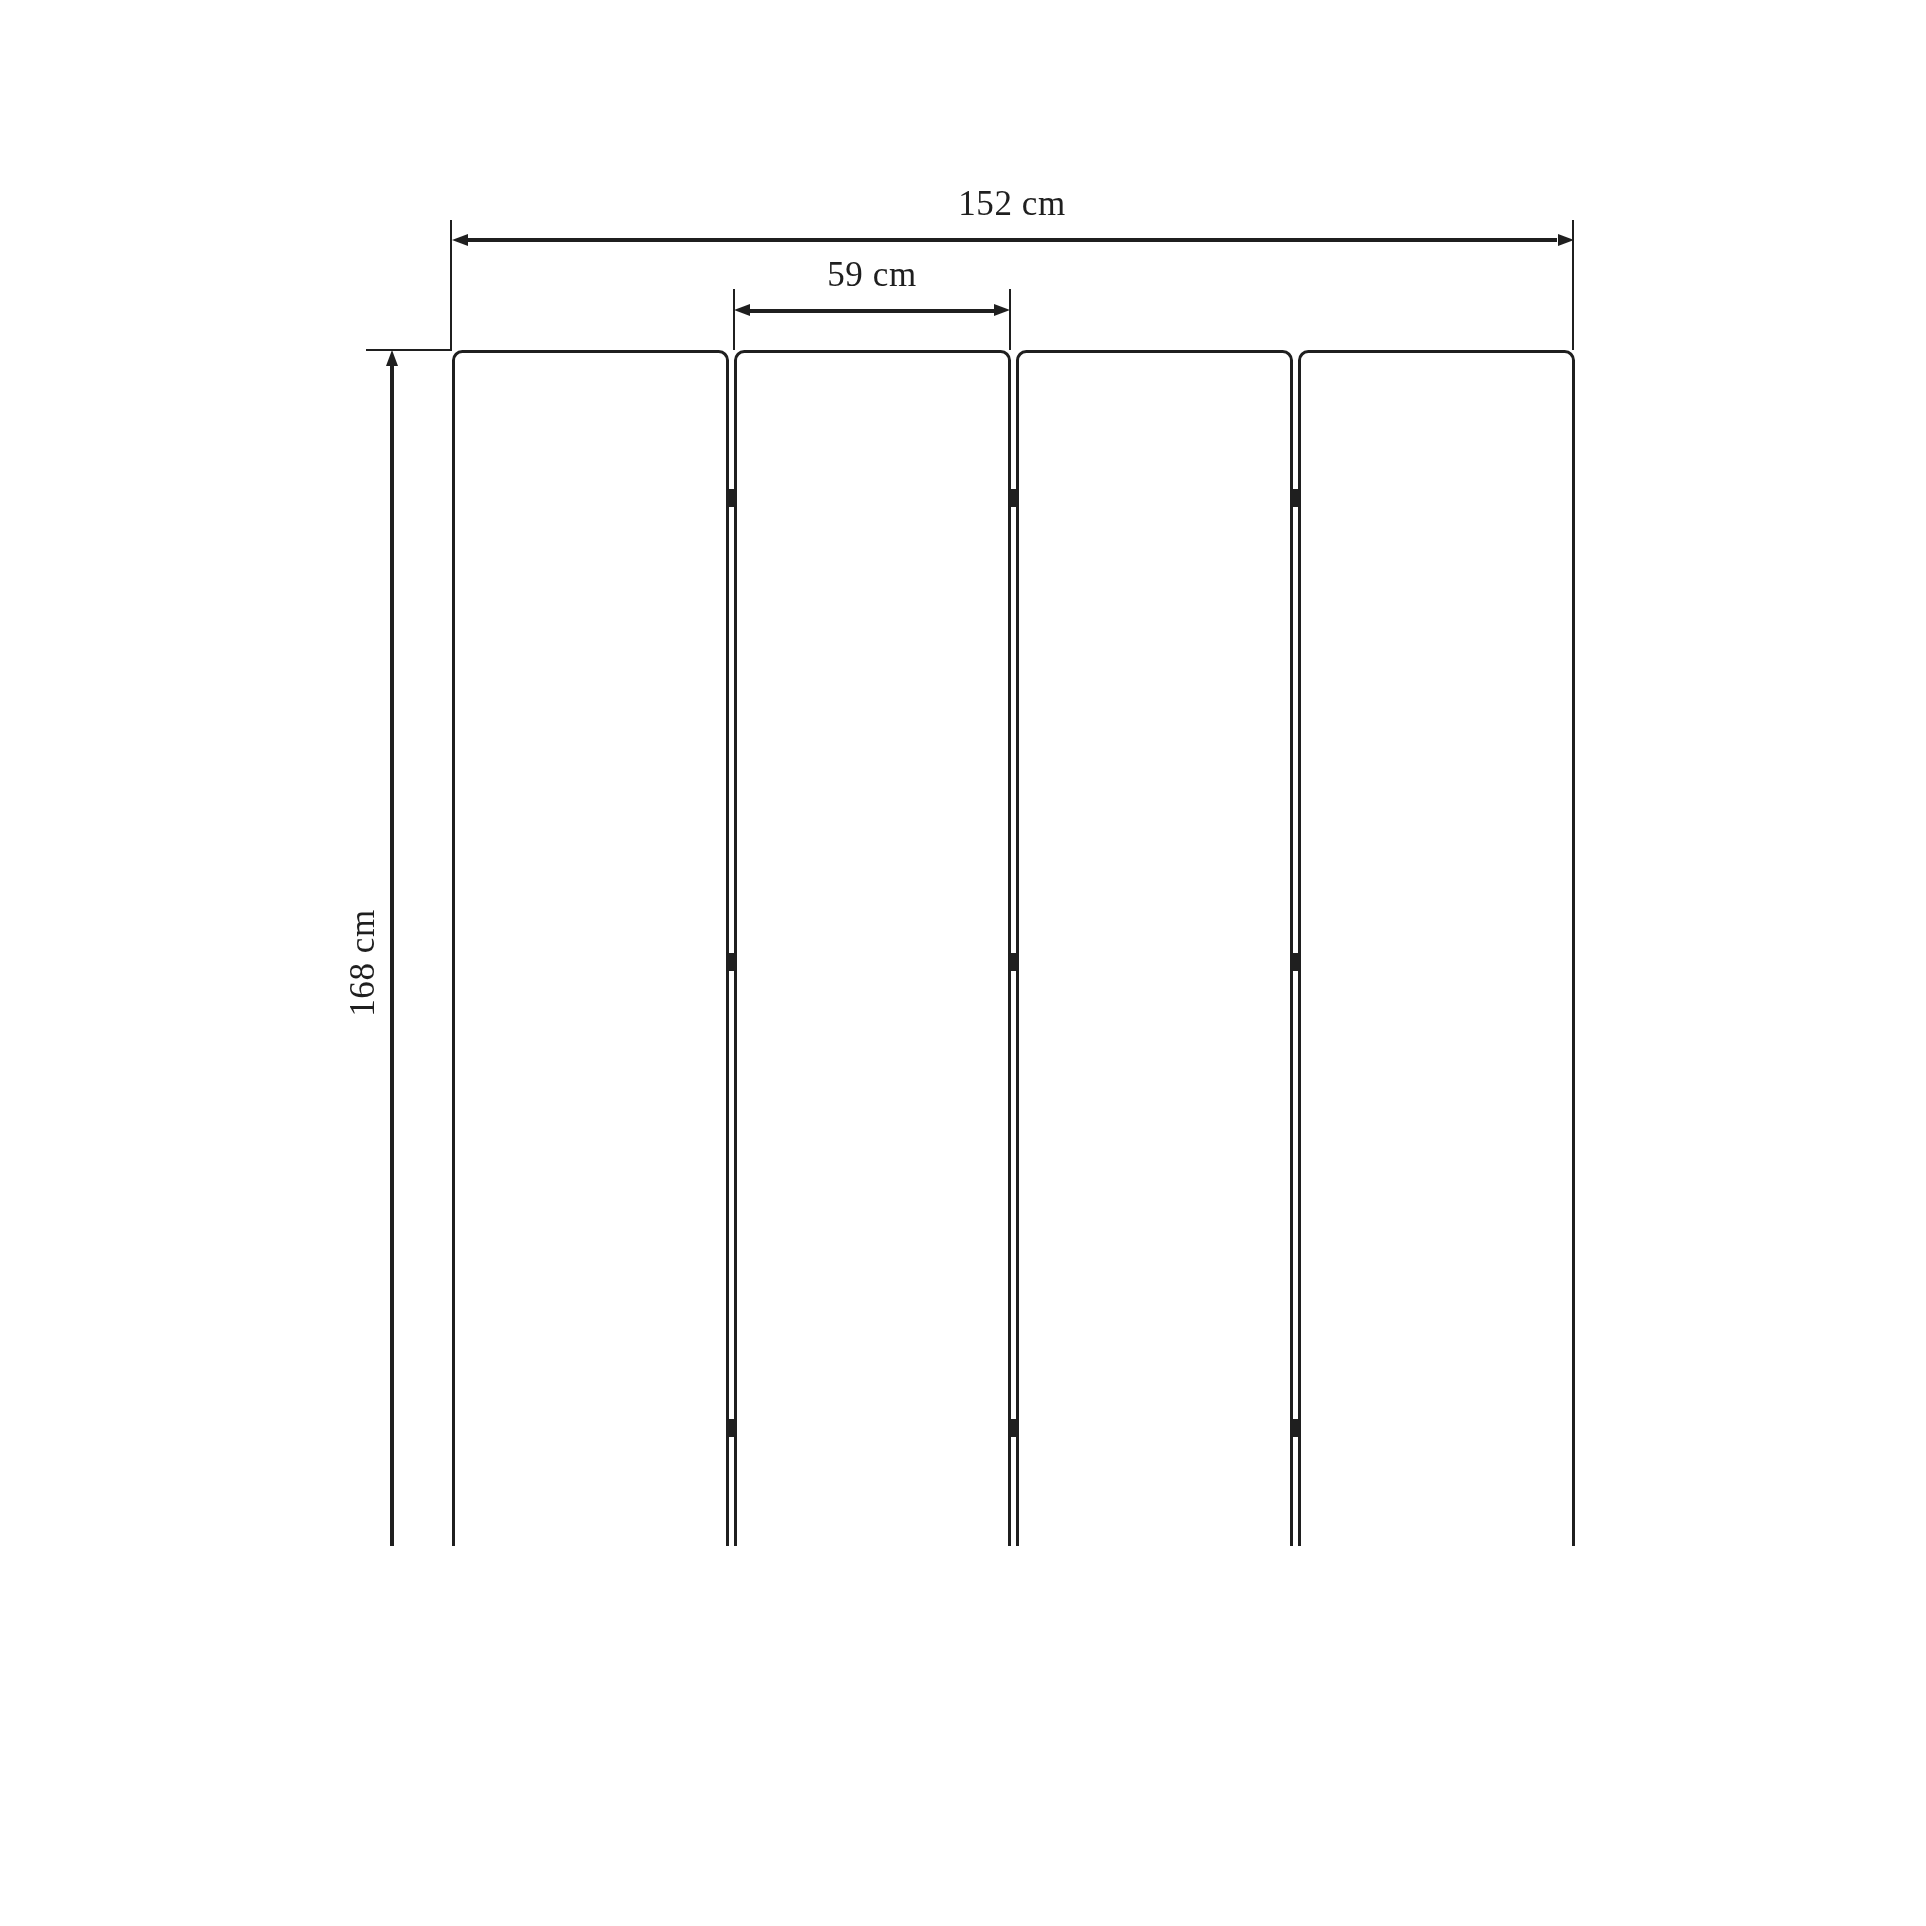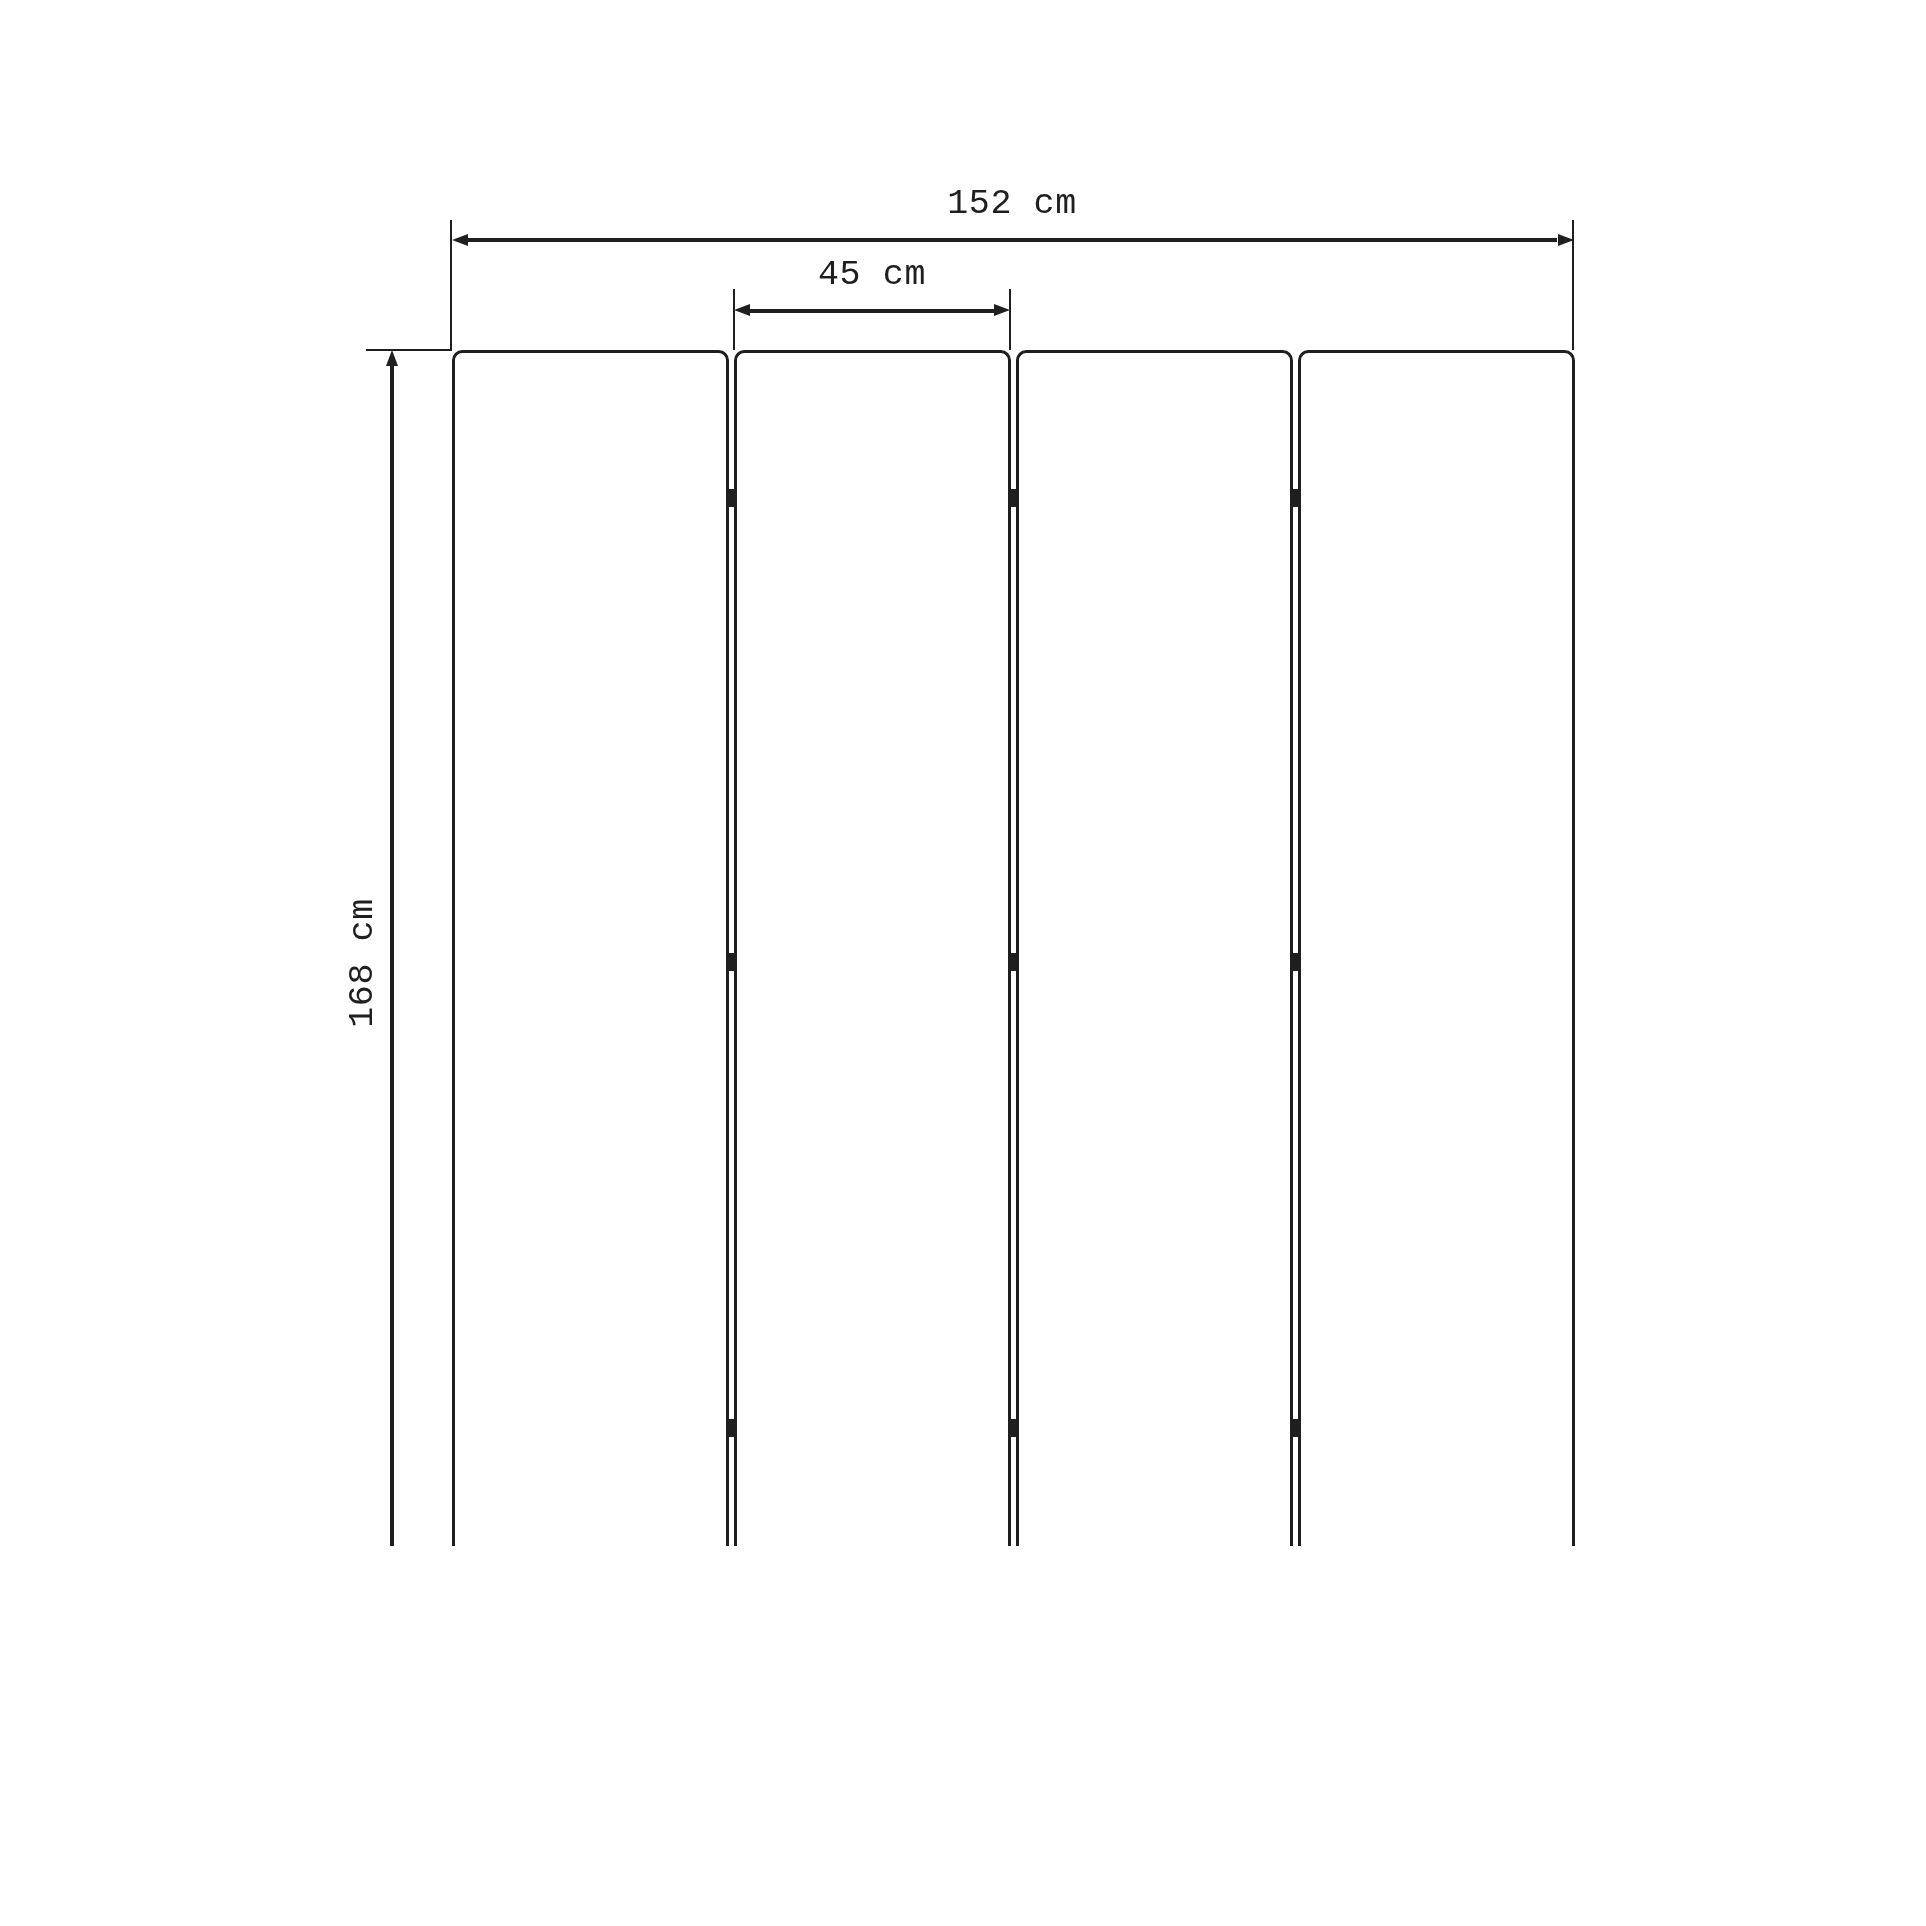--- a/index.html
+++ b/index.html
@@ -4,21 +4,21 @@
 <style>
   :root{
     --stroke:#1f1f1f;
     --bg:#ffffff;
   }
   html,body{margin:0;padding:0;background:var(--bg);}
   .stage{
     position:relative;
     width:1926px;height:1546px;
     background:var(--bg);
-    font-family:Liberation Mono, monospace;
+    font-family:Liberation Serif, serif;
     color:var(--stroke);
   }
   
   .panel{
     position:absolute;
     box-sizing:border-box;
     top:350px;height:1226px;width:277px;
     border:3.9px solid var(--stroke);
     border-radius:10.3px;
     background:var(--bg);
@@ -83,21 +83,21 @@
   <div class="dim-line-h" style="left:466px;top:238px;width:1091px;"></div>
   <div class="arrow left" style="left:452px;top:234px;"></div>
   <div class="arrow right" style="left:1558px;top:234px;"></div>
   <div class="dim-label" style="left:1012px;top:204px;">152 cm</div>
 
   <div class="ext-line-v" style="left:733px;top:289px;height:61px;"></div>
   <div class="ext-line-v" style="left:1009px;top:289px;height:61px;"></div>
   <div class="dim-line-h" style="left:748px;top:309px;width:248px;"></div>
   <div class="arrow left" style="left:734px;top:304px;"></div>
   <div class="arrow right" style="left:994px;top:304px;"></div>
-  <div class="dim-label" style="left:872px;top:275px;">45 cm</div>
+  <div class="dim-label" style="left:872px;top:275px;">59 cm</div>
 
   <div class="ext-line-h" style="left:366px;top:349px;width:86px;"></div>
   <div class="ext-line-h" style="left:366px;top:1574px;width:86px;"></div>
   <div class="dim-line-v" style="left:390px;top:366px;height:1194px;"></div>
   <div class="arrow up" style="left:386px;top:350px;"></div>
   <div class="arrow down" style="left:386px;top:1560px;"></div>
   <div class="dim-label vertical" style="left:363px;top:963px;">168 cm</div>
 
 </div>
 

